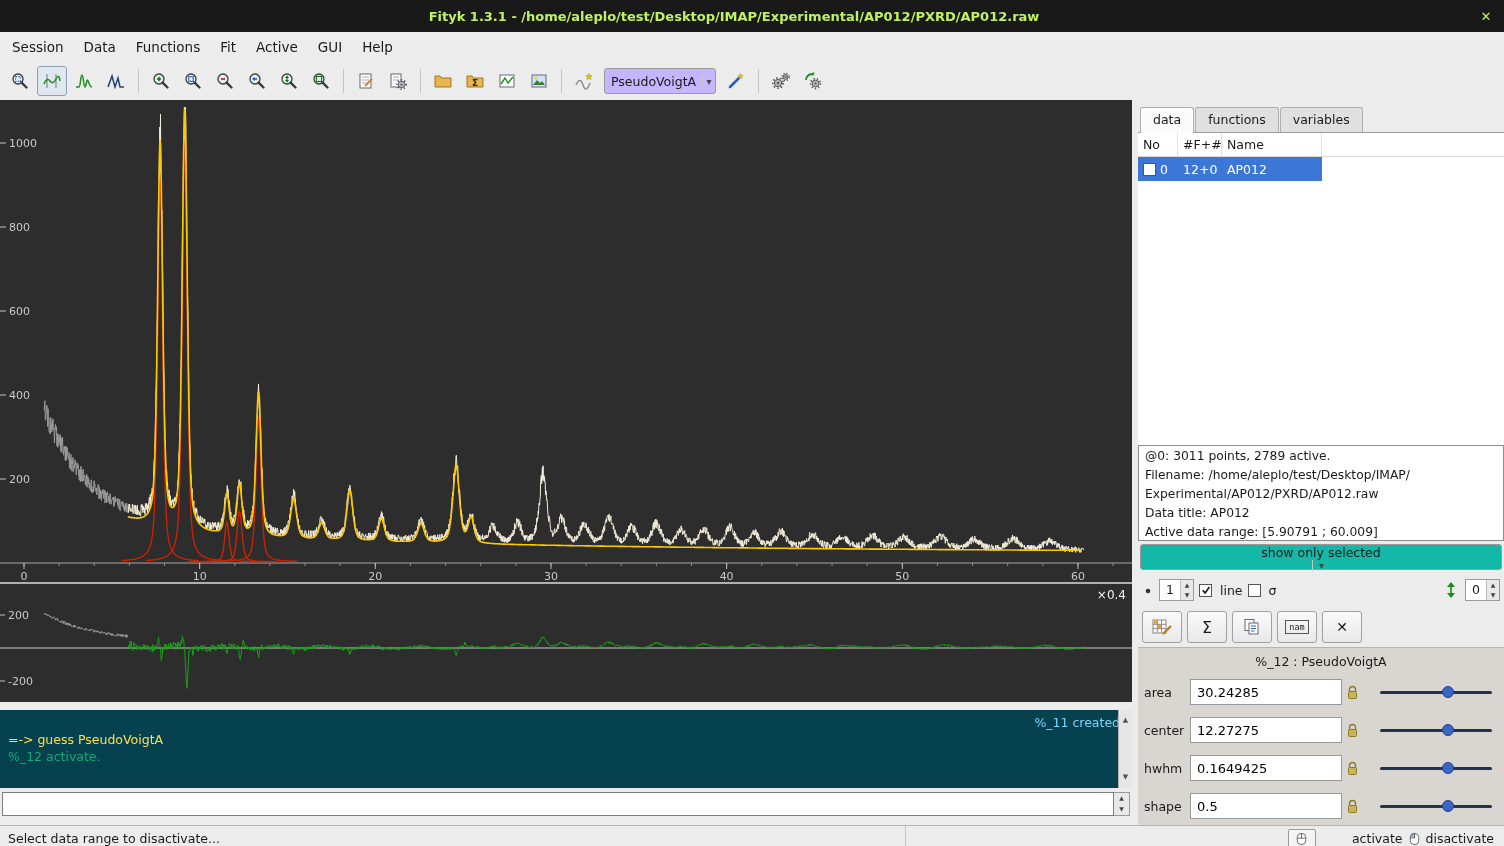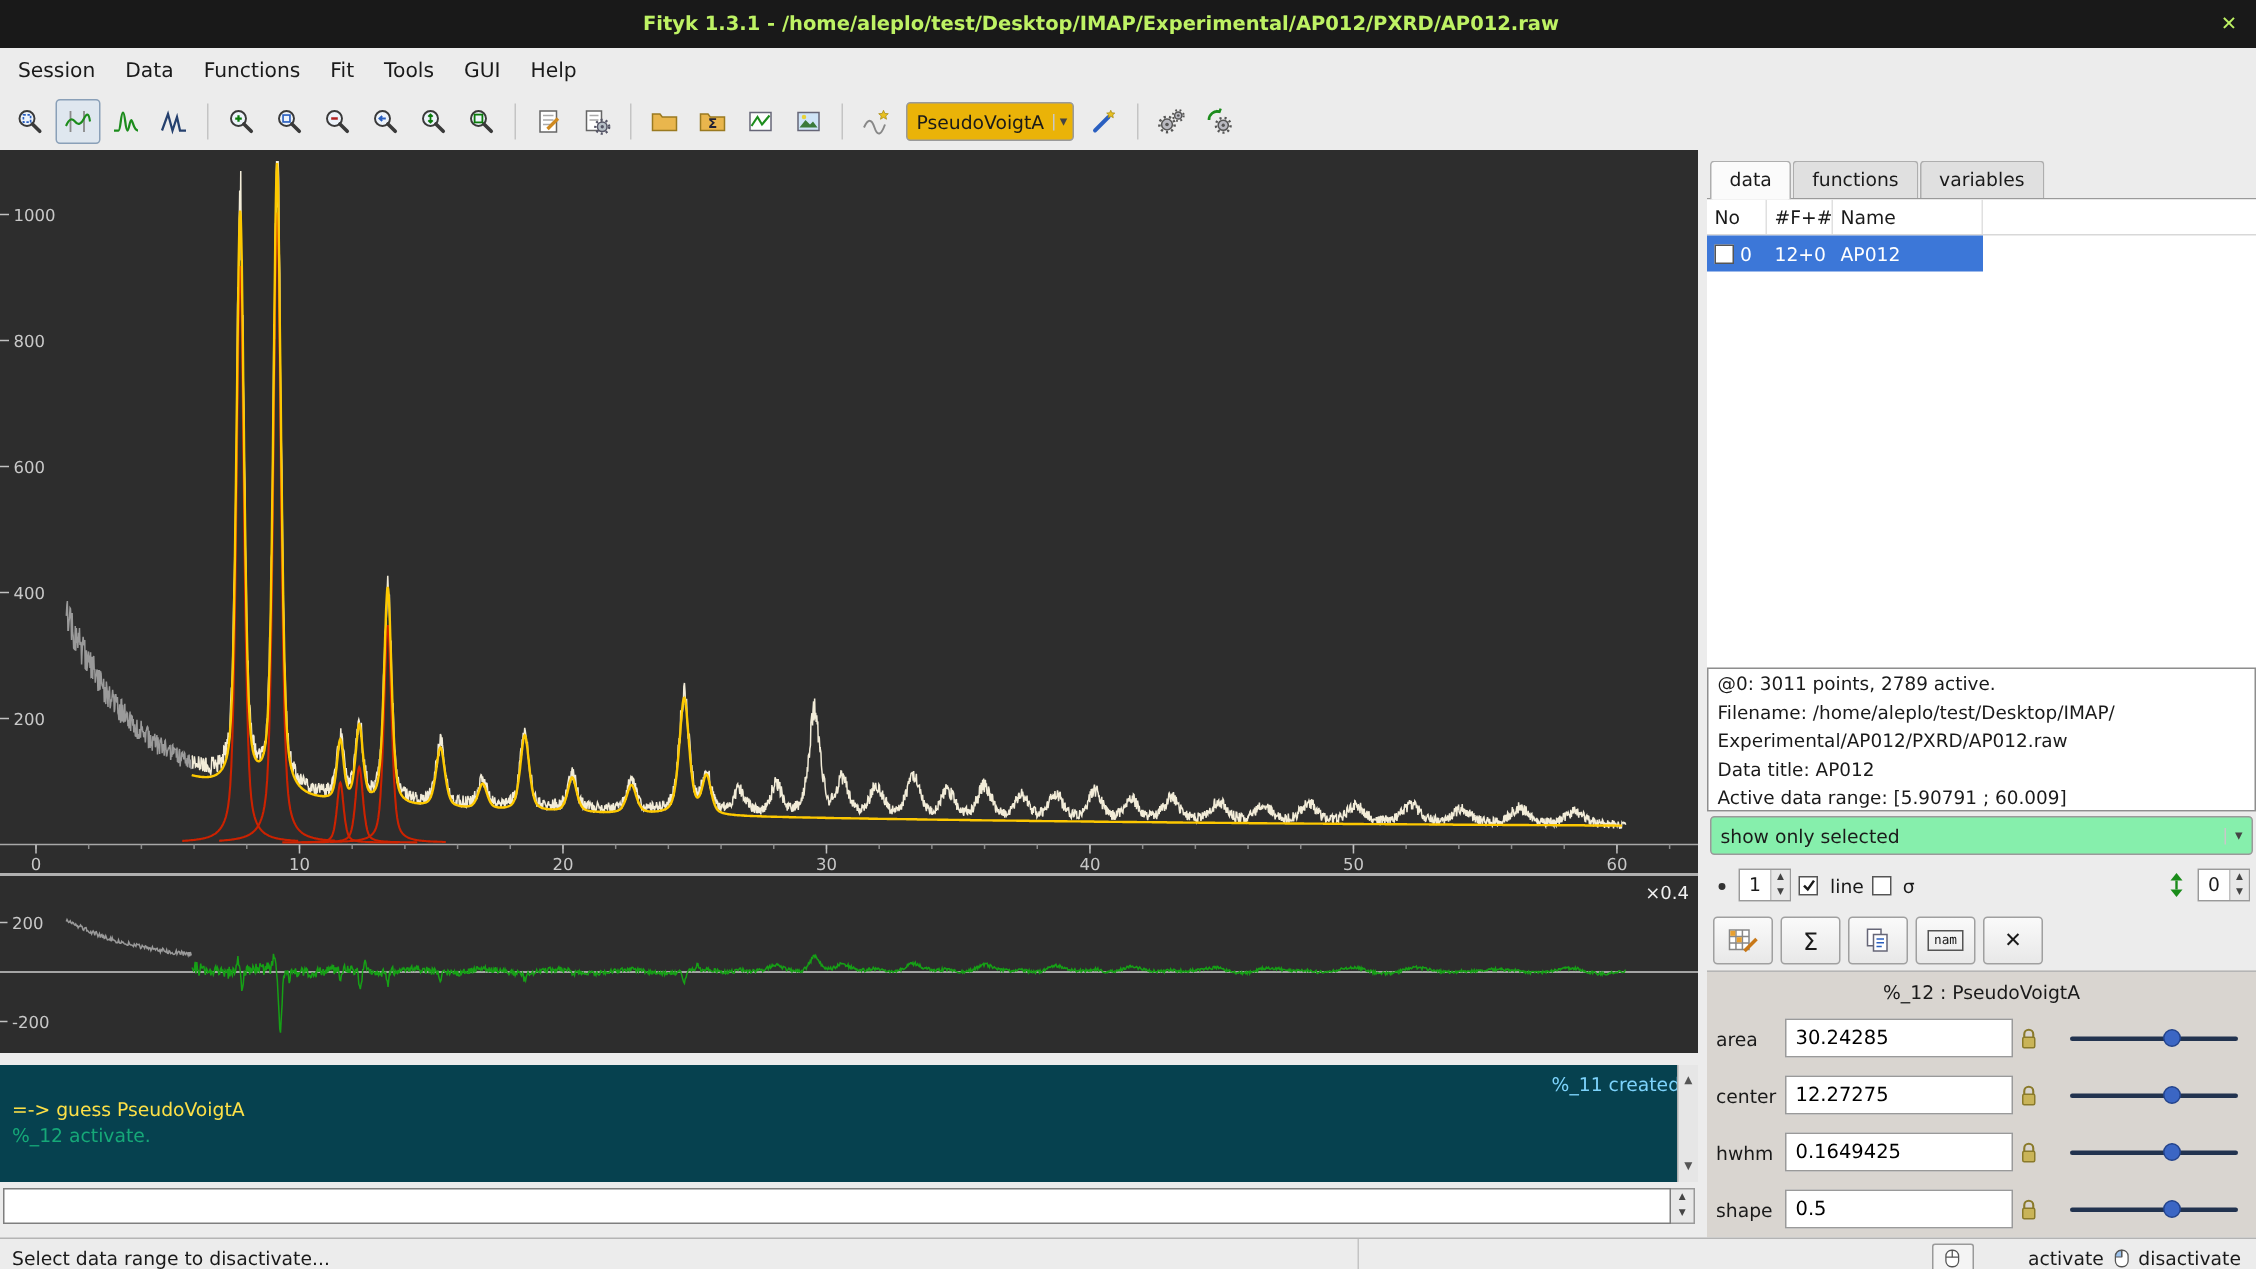--- a/index.html
+++ b/index.html
@@ -17,21 +17,21 @@
   .menu-item { padding:5px 10px; font-size:13.5px; }
 
   
   .toolbar { height:38px; flex:0 0 38px; display:flex; align-items:center; padding-left:4px; background:#ececec; }
   .tbtn { width:30px; height:30px; border:1px solid transparent; background:transparent; display:flex; align-items:center; justify-content:center; margin:0 1px; border-radius:3px; }
   .tbtn.active { border:1px solid #8aa0b8; background:#dfe7ef; }
   .tsep { width:1px; height:24px; background:#c4c4c4; margin:0 6px; }
   .ic { display:block; }
   .mag { fill:#edf3fa; stroke:#3a3a3a; stroke-width:1.3; }
   .magh { stroke:#3a3a3a; stroke-width:2.4; stroke-linecap:round; }
-  .combo { height:26px; background:#eab308; border:1px solid #9a9a9a; border-radius:3px; display:flex; align-items:center; font-size:12.5px; }
+  .combo { height:26px; background:#c4b5fd; border:1px solid #9a9a9a; border-radius:3px; display:flex; align-items:center; font-size:12.5px; }
   .combo .cval { padding:0 6px; flex:1; }
   .combo .carr { width:18px; text-align:center; border-left:1px solid #c8c8c8; font-size:10px; color:#444; }
   .fcombo { width:112px; margin:0 4px; }
 
   
   .main-area { flex:1; display:flex; }
   .left-col { width:1132px; flex:0 0 1132px; display:flex; flex-direction:column; background:#ececec; }
   .plot-main { height:482px; flex:0 0 482px; background:#2d2d2d; }
   .plot-aux { height:120px; flex:0 0 120px; background:#2d2d2d; border-top:2px solid #b0b0b0; }
   .log-gap { height:8px; flex:0 0 8px; }
@@ -51,21 +51,21 @@
   .tab.active { background:#fbfbfb; position:relative; top:1px; padding-bottom:6px; }
   .dlist { height:312px; flex:0 0 312px; background:#ffffff; overflow:hidden; }
   .dl-header { height:24px; display:flex; border-bottom:1px solid #d8d8d8; font-size:12.5px; align-items:center; background:#ffffff; }
   .dl-header > div { border-right:1px solid #e0e0e0; height:100%; display:flex; align-items:center; padding-left:5px; }
   .hc1 { width:40px; } .hc2 { width:44px; } .hc3 { width:100px; } .hc4 { flex:1; border-right:none !important; }
   .dl-row { height:24px; display:flex; font-size:12.5px; align-items:center; }
   .dl-row .sel { background:#3c77d8; color:#ffffff; height:100%; display:flex; align-items:center; padding-left:5px; }
   .cbx { width:13px; height:13px; border:1px solid #555; background:#fff; display:inline-flex; align-items:center; justify-content:center; margin-right:4px; flex:0 0 13px; }
   .infobox { height:96px; flex:0 0 96px; background:#ffffff; border:1px solid #8e8e8e; font-size:12.3px; line-height:19px; padding:1px 6px; overflow:hidden; }
   .drop-row { height:32px; flex:0 0 32px; padding:3px 2px; }
-  .drop-row .combo { width:100%; background:#86efac; }
+  .drop-row .combo { width:100%; background:#14b8a6;flex-direction:column; }
   .ctrl-row { height:34px; flex:0 0 34px; display:flex; align-items:center; padding:0 4px; gap:5px; font-size:12.5px; }
   .spin { height:22px; display:flex; border:1px solid #9a9a9a; background:#fff; }
   .spin .sval { width:20px; text-align:center; font-size:12.5px; line-height:20px; }
   .spin .sarr { width:13px; display:flex; flex-direction:column; border-left:1px solid #c0c0c0; background:#e8e8e8; }
   .spin .sarr span { flex:1; font-size:6px; line-height:10px; text-align:center; color:#444; }
   .chk { display:flex; align-items:center; gap:4px; }
   .spacer { flex:1; }
   .btn-row { height:40px; flex:0 0 40px; display:flex; align-items:center; padding:0 4px; gap:5px; }
   .sbtn { width:40px; height:32px; border:1px solid #a0a0a0; border-radius:3px; background:linear-gradient(#fafafa,#e8e8e8); display:flex; align-items:center; justify-content:center; font-size:16px; }
   .func-panel { flex:1; background:#d9d5d0; border-top:1px solid #b5b5b5; padding-top:4px; }
@@ -95,21 +95,21 @@
   <div class="titlebar">
     <span class="title">Fityk 1.3.1 - /home/aleplo/test/Desktop/IMAP/Experimental/AP012/PXRD/AP012.raw</span>
     <span class="close">✕</span>
   </div>
 
   <div class="menubar">
     <span class="menu-item">Session</span>
     <span class="menu-item">Data</span>
     <span class="menu-item">Functions</span>
     <span class="menu-item">Fit</span>
-    <span class="menu-item">Tools</span>
+    <span class="menu-item">Active</span>
     <span class="menu-item">GUI</span>
     <span class="menu-item">Help</span>
   </div>
 
   <div class="toolbar">
     <span class="tbtn">
         <svg class="ic" width="20" height="20" viewBox="0 0 20 20">
           <circle class="mag" cx="8" cy="8" r="5"></circle>
           <line class="magh" x1="11.6" y1="11.6" x2="16.5" y2="16.5"></line>
           <rect x="5.6" y="5.6" width="4.8" height="4.8" fill="none" stroke="#2a5fc0" stroke-width="1.1" stroke-dasharray="1.6 1.1"></rect>

